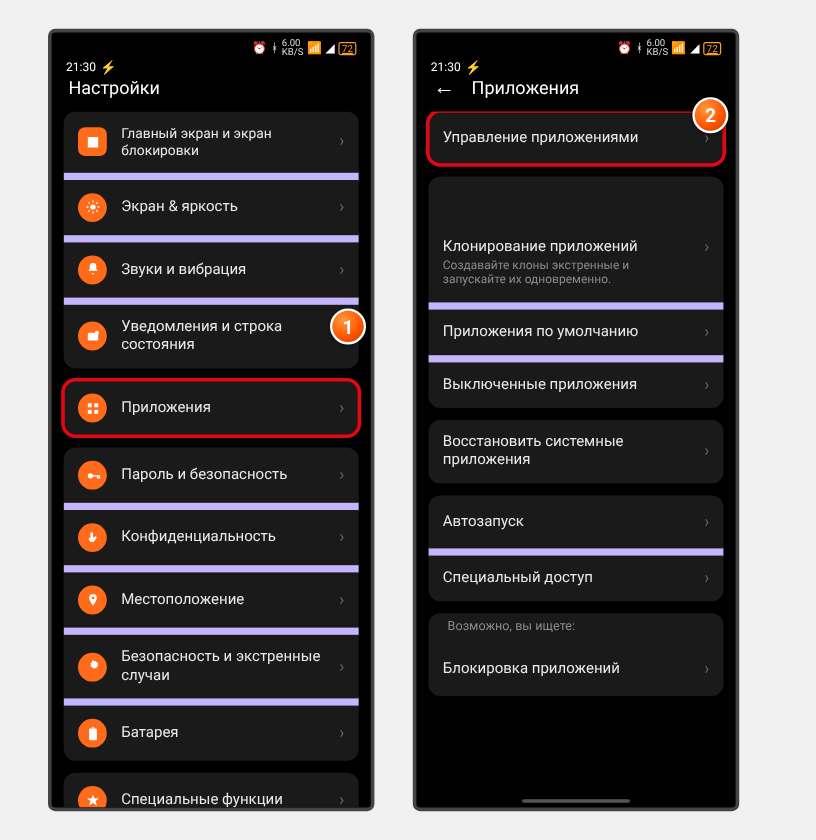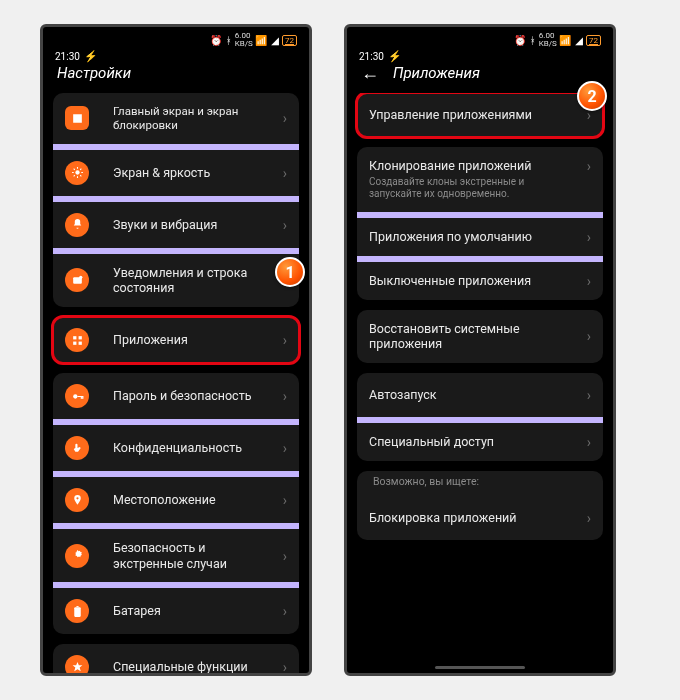--- a/index.html
+++ b/index.html
@@ -43,39 +43,38 @@
   }
 
   .header {
     height: 40px;
     display: flex;
     align-items: center;
     gap: 14px;
     padding: 0 14px;
     color: #fff;
     font-size: 15px;
-    font-style: italic;
   }
   .back-arrow { font-size: 18px; line-height: 1; }
 
   .scroll {
     flex: 1;
     overflow: hidden;
     padding: 0 10px 8px;
   }
   .group {
     background: #1a1a1a;
     border-radius: 10px;
     margin-bottom: 10px;
     overflow: hidden;
   }
   .row {
     display: flex;
     align-items: center;
-    gap: 24px;
+    gap: 12px;
     padding: 11px 12px;
     color: #e9e9e9;
     font-size: 12.5px;
     position: relative;
     min-height: 44px;
   }
   .row + .row { border-top: 6px solid #c4b5fd; }
   .row .label { flex: 1; line-height: 1.25; }
   .row .sub { font-size: 10px; color: #8a8a8a; line-height: 1.25; margin-top: 2px; display:block;}
   .chevron { color: #6a6a6a; font-size: 14px; }
@@ -300,21 +299,21 @@
 
   <div class="scroll">
     <div class="group highlight">
       <div class="row">
         <span class="label">Управление приложениями</span>
         <span class="chevron">›</span>
       </div>
     </div>
 
     <div class="group">
-      <div class="row" style="align-items:flex-start;">
+      <div class="row" style="align-items:flex-start;margin-top:40px;">
         <span class="label">
           <span>Клонирование приложений</span>
           <span class="sub">Создавайте клоны экстренные и запускайте их одновременно.</span>
         </span>
         <span class="chevron">›</span>
       </div>
       <div class="row">
         <span class="label">Приложения по умолчанию</span>
         <span class="chevron">›</span>
       </div>

